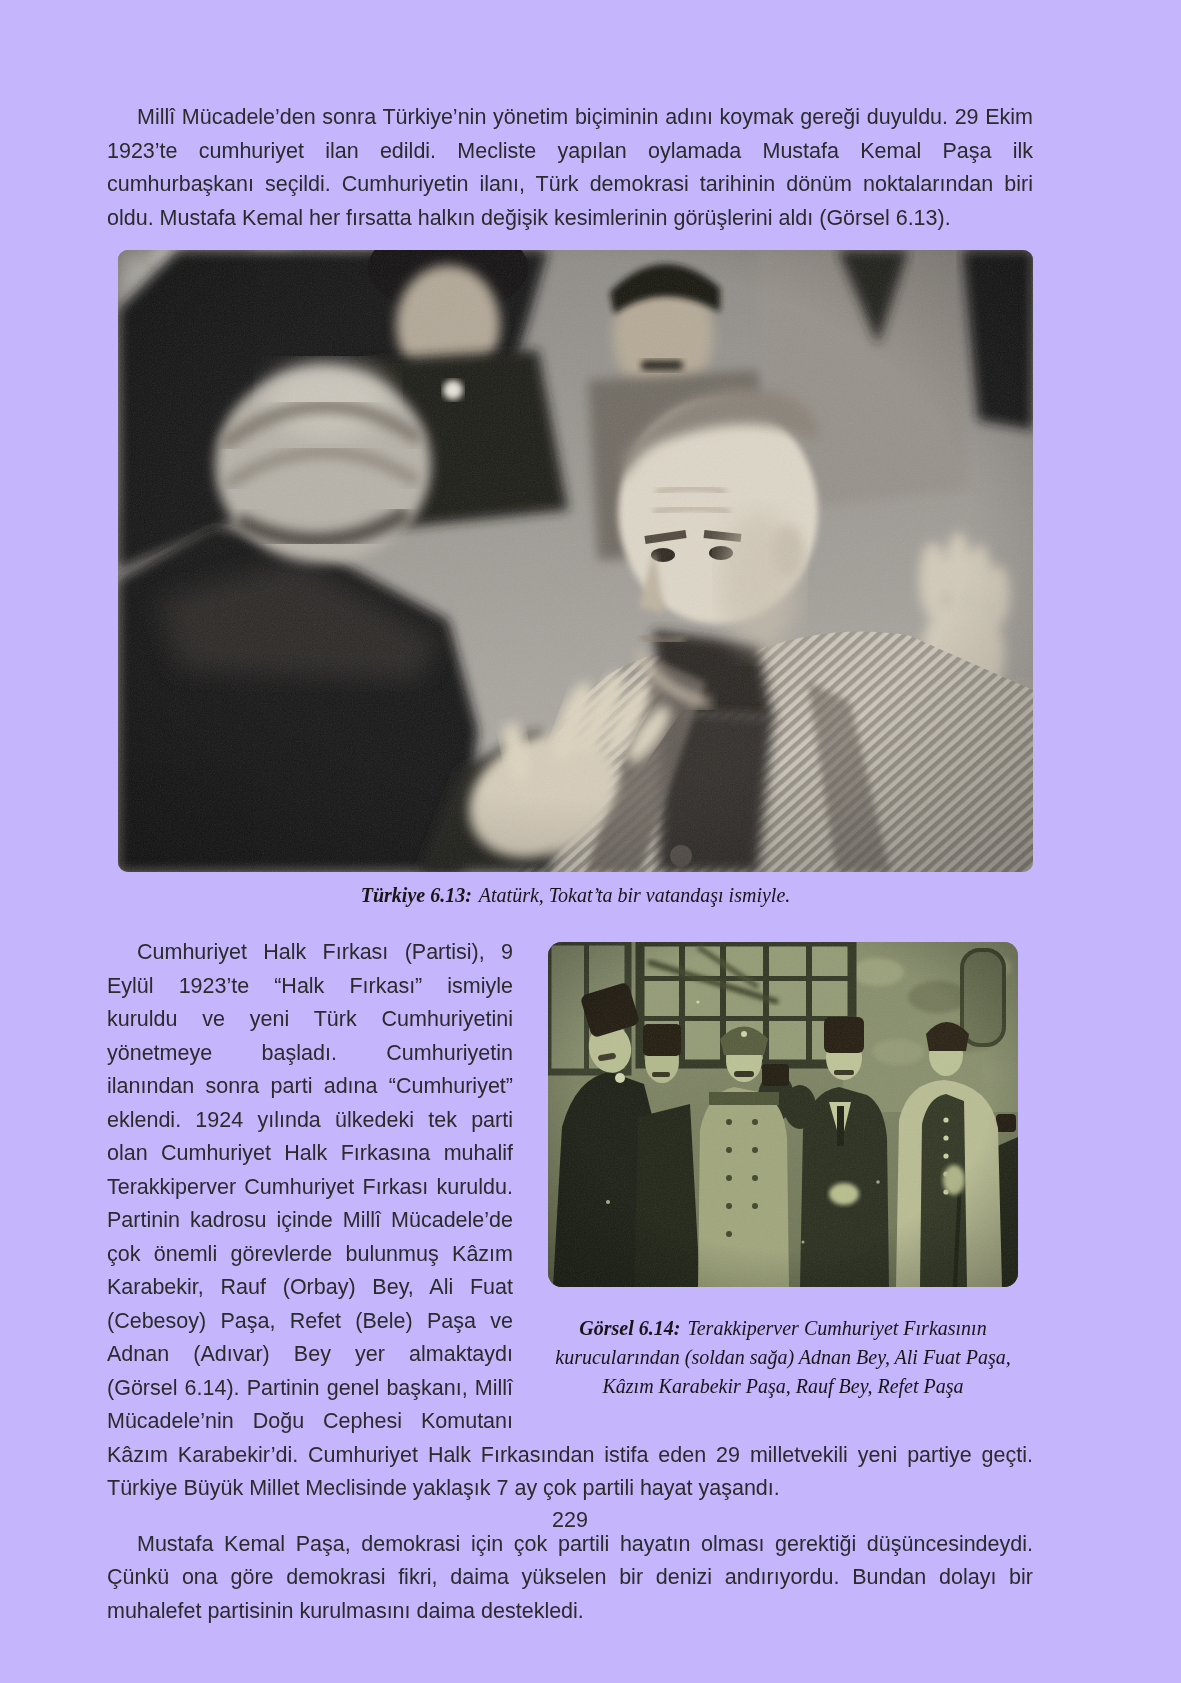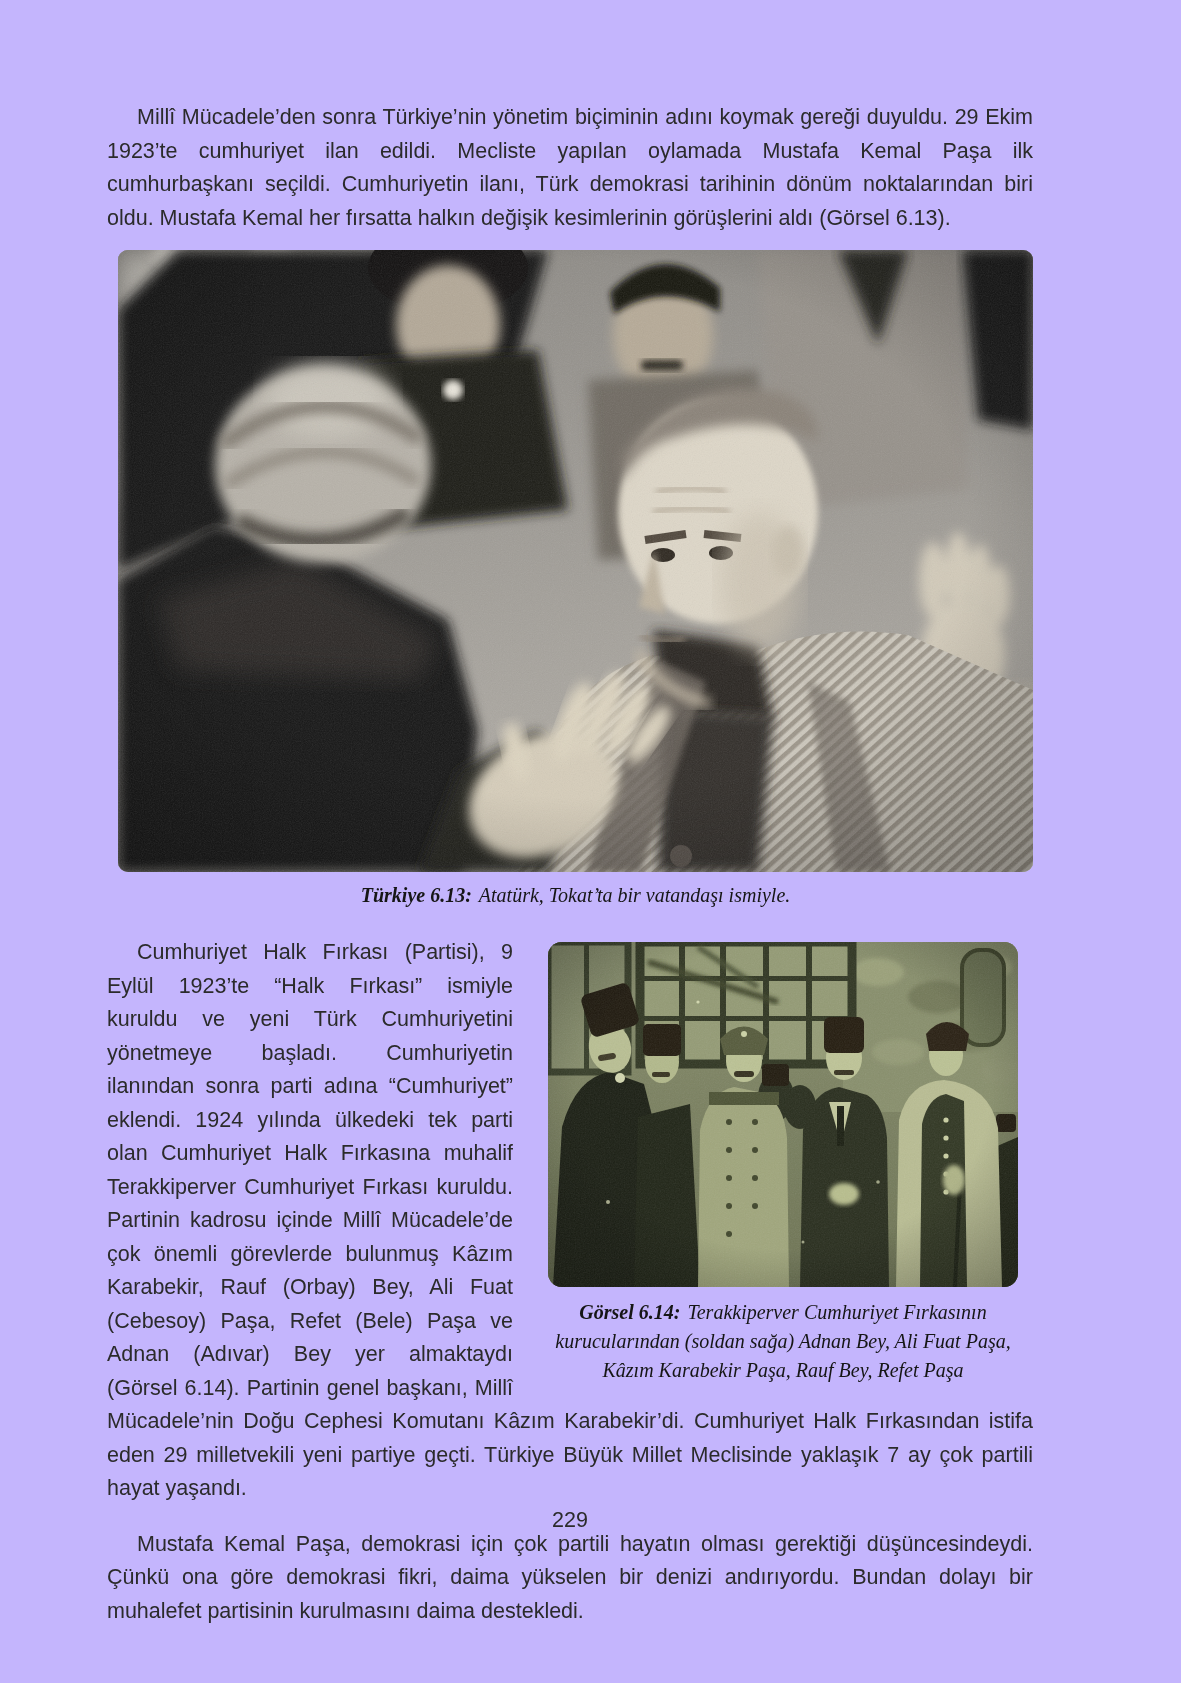--- a/index.html
+++ b/index.html
@@ -18,21 +18,21 @@
   .photo13 svg,.photo14 svg{display:block;width:100%;height:100%;}
   .figcap{
     font-family:"Liberation Serif","DejaVu Serif",serif;font-style:italic;
     font-size:20px;line-height:29px;color:#161616;text-align:center;margin:0;
   }
   .cap-label{font-weight:bold;margin-right:7px;}
   .figure13 .figcap{margin-top:9px;width:915px;}
   .section2{margin-top:26px;}
   .figure14{float:right;width:500px;margin:6px 0 8px 20px;}
   .photo14{width:470px;height:345px;border-radius:14px;margin:0 auto;}
-  .figure14 .figcap{margin-top:11px;padding:0 2px;}
+  .figure14 .figcap{margin-top:27px;padding:0 2px;}
   .p3{margin-top:22px;clear:both;}
   .page-number{position:absolute;left:107px;top:1508px;width:926px;text-align:center;font-size:21.5px;color:#2b2b2b;}
 </style>
 </head>
 <body>
 
 <div class="page">
   <div class="content">
 
     <p class="body-text indent p1">Millî Mücadele’den sonra Türkiye’nin yönetim biçiminin adını koymak gereği duyuldu. 29 Ekim 1923’te cumhuriyet ilan edildi. Mecliste yapılan oylamada Mustafa Kemal Paşa ilk cumhurbaşkanı seçildi. Cumhuriyetin ilanı, Türk demokrasi tarihinin dönüm noktalarından biri oldu. Mustafa Kemal her fırsatta halkın değişik kesimlerinin görüşlerini aldı (Görsel 6.13).</p>

